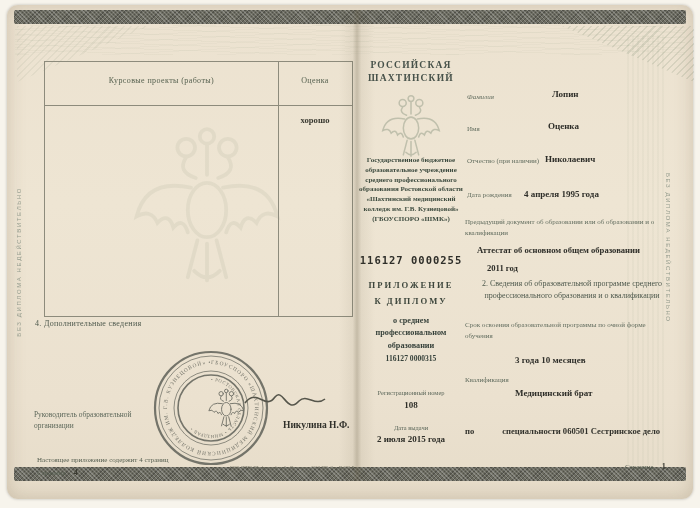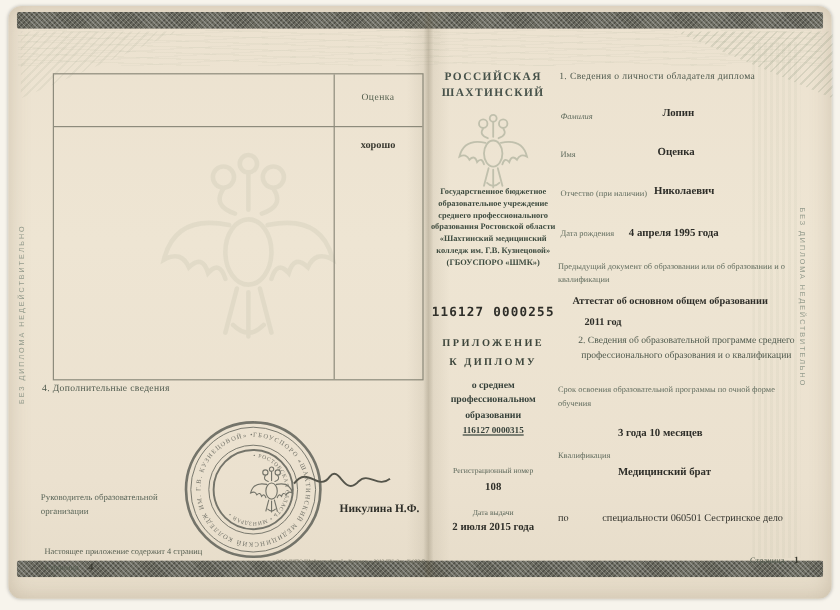--- a/index.html
+++ b/index.html
@@ -102,33 +102,33 @@
   .doc-type{
     position:absolute;left:350px;top:272px;width:108px;text-align:center;
     font-size:8.6px;font-weight:700;letter-spacing:2px;color:#3d463c;line-height:1.9;
   }
   .doc-subtype{
     position:absolute;left:350px;top:310px;width:108px;text-align:center;
     font-size:8.2px;font-weight:700;color:#36413a;line-height:1.5;
   }
   .form-number{
     position:absolute;left:350px;top:349px;width:108px;text-align:center;
-    font-size:7.6px;font-weight:700;color:#36413a;text-decoration:underline;
+    font-size:7.6px;font-weight:700;color:#36413a;
   }
   .reg-label{position:absolute;left:350px;top:384px;width:108px;text-align:center;font-size:6.4px;color:#5c675a;}
   .reg-value{position:absolute;left:350px;top:395px;width:108px;text-align:center;font-size:9px;font-weight:700;color:#2f2f29;}
   .date-label{position:absolute;left:350px;top:419px;width:108px;text-align:center;font-size:6.4px;color:#5c675a;}
   .date-value{position:absolute;left:350px;top:429px;width:108px;text-align:center;font-size:9px;font-weight:700;color:#2f2f29;}
   
   .sec1{position:absolute;left:459px;top:54px;width:215px;font-size:8px;color:#4d584c;letter-spacing:.3px;}
   .sec2{position:absolute;left:458px;top:273px;width:214px;text-align:center;font-size:8px;color:#4d584c;line-height:1.55;}
   .lbl{position:absolute;font-size:7px;color:#626d5f;}
   .val{position:absolute;font-size:9px;font-weight:700;color:#2e2e29;}
   .lbl.wide{width:205px;line-height:1.55;}
-  .spec-line{position:absolute;left:458px;top:421px;font-size:8.6px;font-weight:400;color:#32322c;}
+  .spec-line{position:absolute;left:458px;top:421px;font-size:8.6px;font-weight:700;color:#32322c;}
   .spec-line .gap{display:inline-block;width:28px;}
 </style>
 </head>
 <body>
 
 <svg width="0" height="0" style="position:absolute">
   <symbol id="eagle" viewBox="0 0 100 112">
     <g fill="none" stroke="currentColor" stroke-width="2.4" stroke-linecap="round">
       <circle cx="50" cy="10" r="4.5"></circle>
       <circle cx="37" cy="17" r="5.5"></circle>
@@ -155,20 +155,21 @@
   <div class="vsec left">БЕЗ ДИПЛОМА НЕДЕЙСТВИТЕЛЬНО</div>
   <div class="vsec right">БЕЗ ДИПЛОМА НЕДЕЙСТВИТЕЛЬНО</div>
 
   <svg class="watermark-eagle">
       <use href="#eagle"></use>
     </svg>
 
   <div class="table">
     <div class="vline"></div>
     <div class="hline"></div>
+    <div class="th c1">Курсовые проекты (работы)</div>
     <div class="th c2">Оценка</div>
     <div class="grade">хорошо</div>
   </div>
 
   <div class="sec4">4. Дополнительные сведения</div>
 
   <div class="head-label">Руководитель образовательной организации</div>
 
   <svg class="stamp-wrap" viewBox="0 0 180 120">
     <g stroke="currentColor" fill="none">
@@ -221,21 +222,20 @@
 
   <div class="doc-subtype">о среднем профессиональном образовании</div>
   <div class="form-number">116127 0000315</div>
 
   <div class="reg-label">Регистрационный номер</div>
   <div class="reg-value">108</div>
 
   <div class="date-label">Дата выдачи</div>
   <div class="date-value">2 июля 2015 года</div>
 
-  <div class="sec1">1. Сведения о личности обладателя диплома</div>
 
   <div class="lbl" style="left:460px;top:88px;font-style:italic;">Фамилия</div>
   <div class="val" style="left:545px;top:84px;">Лопин</div>
 
   <div class="lbl" style="left:460px;top:120px;">Имя</div>
   <div class="val" style="left:541px;top:116px;">Оценка</div>
 
   <div class="lbl" style="left:460px;top:152px;">Отчество (при наличии)</div>
   <div class="val" style="left:538px;top:149px;">Николаевич</div>
 

